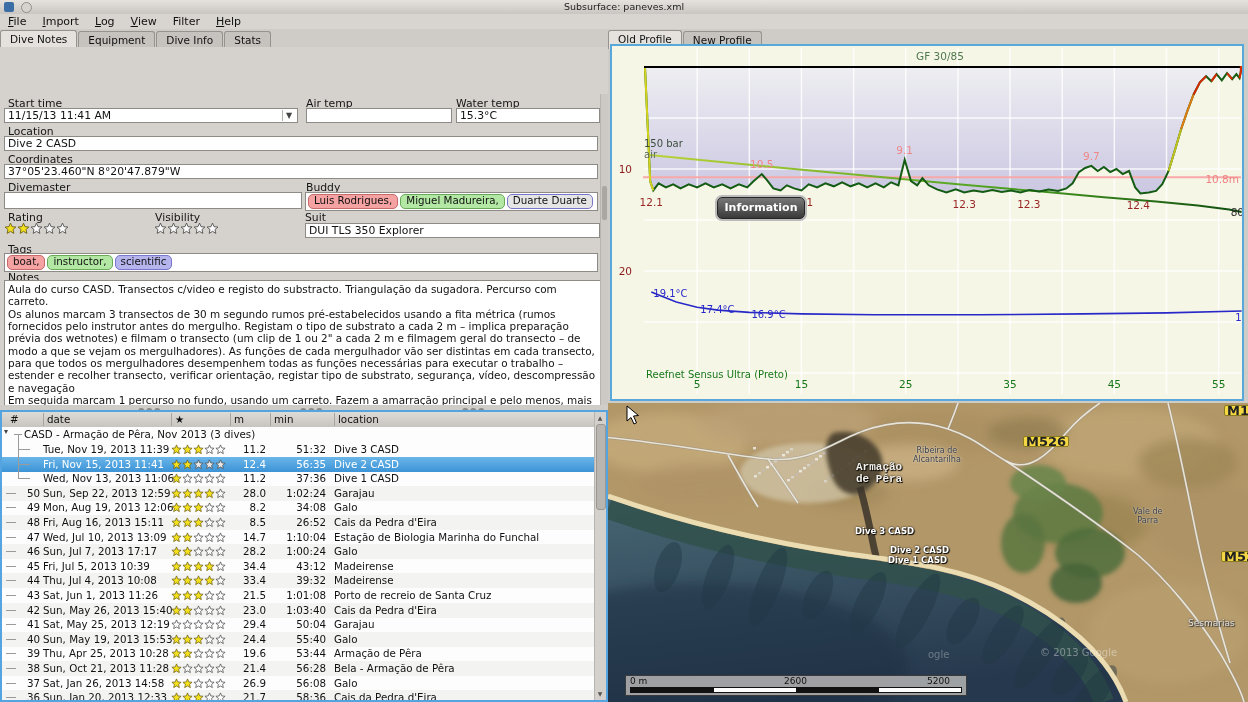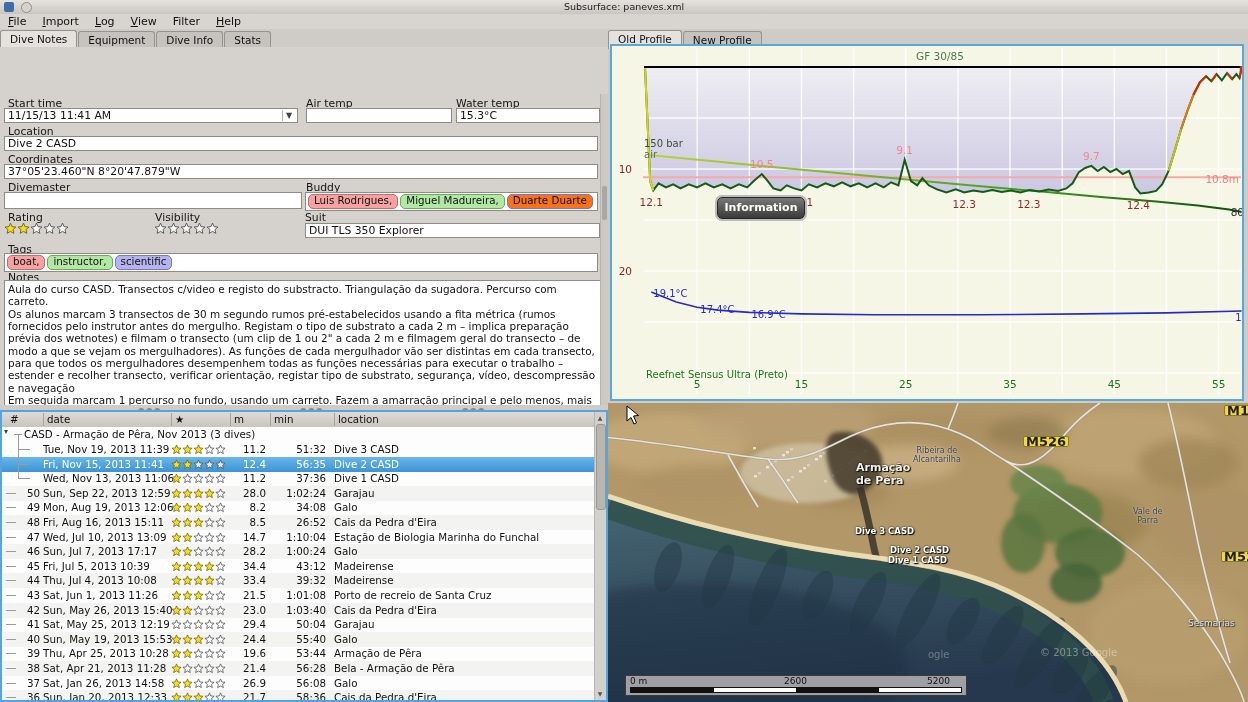--- a/index.html
+++ b/index.html
@@ -114,21 +114,21 @@
 
     <div class="f-label" style="left:8px;top:78px;">Location</div>
     <div class="f-input" style="left:4px;top:89px;width:586px;height:13px;">Dive 2 CASD</div>
 
     <div class="f-label" style="left:8px;top:106px;">Coordinates</div>
     <div class="f-input" style="left:4px;top:117px;width:586px;height:13px;">37°05'23.460"N 8°20'47.879"W</div>
 
     <div class="f-label" style="left:8px;top:134px;">Divemaster</div>
     <div class="f-label" style="left:306px;top:134px;">Buddy</div>
     <div class="f-input" style="left:4px;top:145px;width:290px;height:15px;"></div>
-    <div class="chipbox" style="left:305px;top:145px;width:287px;height:15px;" id="buddy-box"><span class="chip" style="background:#f4a2a2;border:1px solid #c66a6a;">Luis Rodrigues,</span><span class="chip" style="background:#b2e8a4;border:1px solid #6aa85a;">Miguel Madureira,</span><span class="chip" style="background:#f97316;border:1px solid #7876cc;">Duarte Duarte</span></div>
+    <div class="chipbox" style="left:305px;top:145px;width:287px;height:15px;" id="buddy-box"><span class="chip" style="background:#f4a2a2;border:1px solid #c66a6a;">Luis Rodrigues,</span><span class="chip" style="background:#b2e8a4;border:1px solid #6aa85a;">Miguel Madureira,</span><span class="chip" style="background:#e5e5e5;border:1px solid #7876cc;">Duarte Duarte</span></div>
 
     <div class="f-label" style="left:8px;top:164px;">Rating</div>
     <div class="f-label" style="left:155px;top:164px;">Visibility</div>
     <div class="f-label" style="left:305px;top:164px;">Suit</div>
     <div class="starrow" style="left:4px;top:175px;" id="rating-stars">
         <svg width="13" height="13" viewBox="0 0 24 24" style="display:block">
     <path d="M12 2 L14.9 8.6 L22 9.3 L16.6 14 L18.2 21 L12 17.3 L5.8 21 L7.4 14 L2 9.3 L9.1 8.6 Z" fill="#f4e11e" stroke="#6a5a10" stroke-width="1.6"></path>
         </svg>
         <svg width="13" height="13" viewBox="0 0 24 24" style="display:block">
     <path d="M12 2 L14.9 8.6 L22 9.3 L16.6 14 L18.2 21 L12 17.3 L5.8 21 L7.4 14 L2 9.3 L9.1 8.6 Z" fill="#f4e11e" stroke="#6a5a10" stroke-width="1.6"></path>
@@ -574,21 +574,21 @@
     <path d="M12 2 L14.9 8.6 L22 9.3 L16.6 14 L18.2 21 L12 17.3 L5.8 21 L7.4 14 L2 9.3 L9.1 8.6 Z" fill="#fbfbfb" stroke="#4a4a4a" stroke-width="1.6"></path>
             </svg>
           </span>
        <span class="dt-cell dt-m">19.6</span>
        <span class="dt-cell dt-min">53:44</span>
        <span class="dt-cell dt-loc">Armação de Pêra</span>
      </div>
         <div class="dt-row alt" style="top:234.0px;">
        <span class="treedash" style="left:4px;width:10px;"></span>
        <span class="dt-cell dt-num">38</span>
-       <span class="dt-cell dt-date">Sat, Apr 21, 2013 11:28</span>
+       <span class="dt-cell dt-date">Sun, Oct 21, 2013 11:28</span>
        <span class="dt-cell dt-stars">
             <svg width="11" height="11" viewBox="0 0 24 24" style="display:block">
     <path d="M12 2 L14.9 8.6 L22 9.3 L16.6 14 L18.2 21 L12 17.3 L5.8 21 L7.4 14 L2 9.3 L9.1 8.6 Z" fill="#f4e11e" stroke="#6a5a10" stroke-width="1.6"></path>
             </svg>
             <svg width="11" height="11" viewBox="0 0 24 24" style="display:block">
     <path d="M12 2 L14.9 8.6 L22 9.3 L16.6 14 L18.2 21 L12 17.3 L5.8 21 L7.4 14 L2 9.3 L9.1 8.6 Z" fill="#fbfbfb" stroke="#4a4a4a" stroke-width="1.6"></path>
             </svg>
             <svg width="11" height="11" viewBox="0 0 24 24" style="display:block">
     <path d="M12 2 L14.9 8.6 L22 9.3 L16.6 14 L18.2 21 L12 17.3 L5.8 21 L7.4 14 L2 9.3 L9.1 8.6 Z" fill="#fbfbfb" stroke="#4a4a4a" stroke-width="1.6"></path>
             </svg>
@@ -833,21 +833,21 @@
         <path d="M160,56 C170,70 180,85 190,100" stroke="#8a8a8a" stroke-width="2.8" fill="none" opacity="0.45"></path>
         <path d="M120,52 C130,70 140,88 150,104" stroke="#8a8a8a" stroke-width="2.8" fill="none" opacity="0.45"></path>
         <path d="M-5,34 C60,40 120,52 160,56 C200,60 225,40 250,30 C280,18 310,16 340,26 C365,34 380,48 398,58 C420,70 440,52 458,30 C470,16 480,8 492,0" stroke="#ece8dc" stroke-width="1.6" fill="none" opacity="0.95"></path>
         <path d="M398,58 C440,86 490,120 530,152 C560,178 590,215 612,250 C625,272 633,288 636,299" stroke="#ece8dc" stroke-width="1.6" fill="none" opacity="0.95"></path>
         <path d="M340,26 C345,14 348,6 350,0" stroke="#ece8dc" stroke-width="1.6" fill="none" opacity="0.95"></path>
         <path d="M560,0 C570,40 580,90 588,130 C596,170 610,220 622,260" stroke="#ece8dc" stroke-width="1.6" fill="none" opacity="0.95"></path>
         <path d="M160,56 C170,70 180,85 190,100" stroke="#ece8dc" stroke-width="1.6" fill="none" opacity="0.95"></path>
         <path d="M120,52 C130,70 140,88 150,104" stroke="#ece8dc" stroke-width="1.6" fill="none" opacity="0.95"></path>
       </svg>
     <div id="map-labels">
-        <div class="map-label ml-big" style="left:248px;top:58px;text-align:left;white-space:pre;">Armação
+        <div class="map-label ml-big" style="left:248px;top:58px;text-align:left;white-space:pre;font-family:Liberation Mono, monospace;">Armação
 de Pêra</div>
         <div class="map-label ml-small" style="left:305px;top:43px;text-align:center;white-space:pre;">Ribeira de
 Alcantarilha</div>
         <div class="map-label ml-small" style="left:525px;top:104px;text-align:center;white-space:pre;">Vale de
 Parra</div>
         <div class="map-label ml-grey" style="left:580px;top:215px;text-align:center;white-space:pre;">Sesmarias</div>
         <div class="map-label ml-dive" style="left:247px;top:123px;">Dive 3 CASD</div>
         <div class="map-label ml-dive" style="left:282px;top:142px;">Dive 2 CASD</div>
         <div class="map-label ml-dive" style="left:280px;top:152px;">Dive 1 CASD</div>
         <div class="road-badge" style="left:415px;top:33px;">M526</div>

